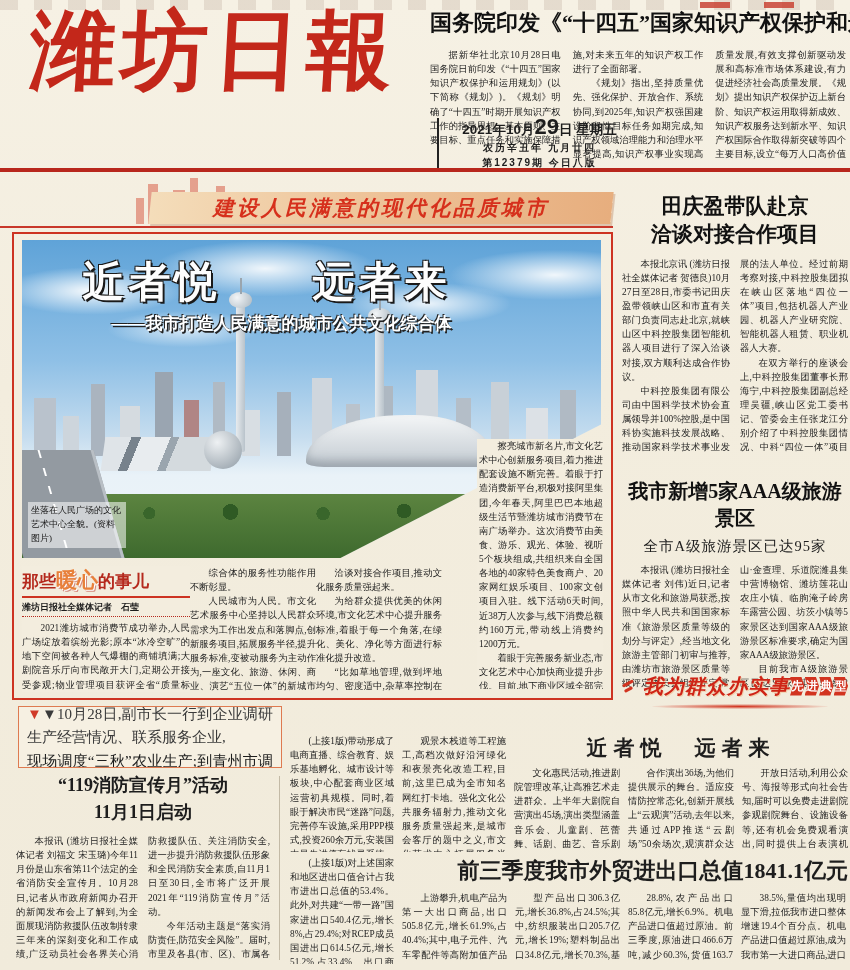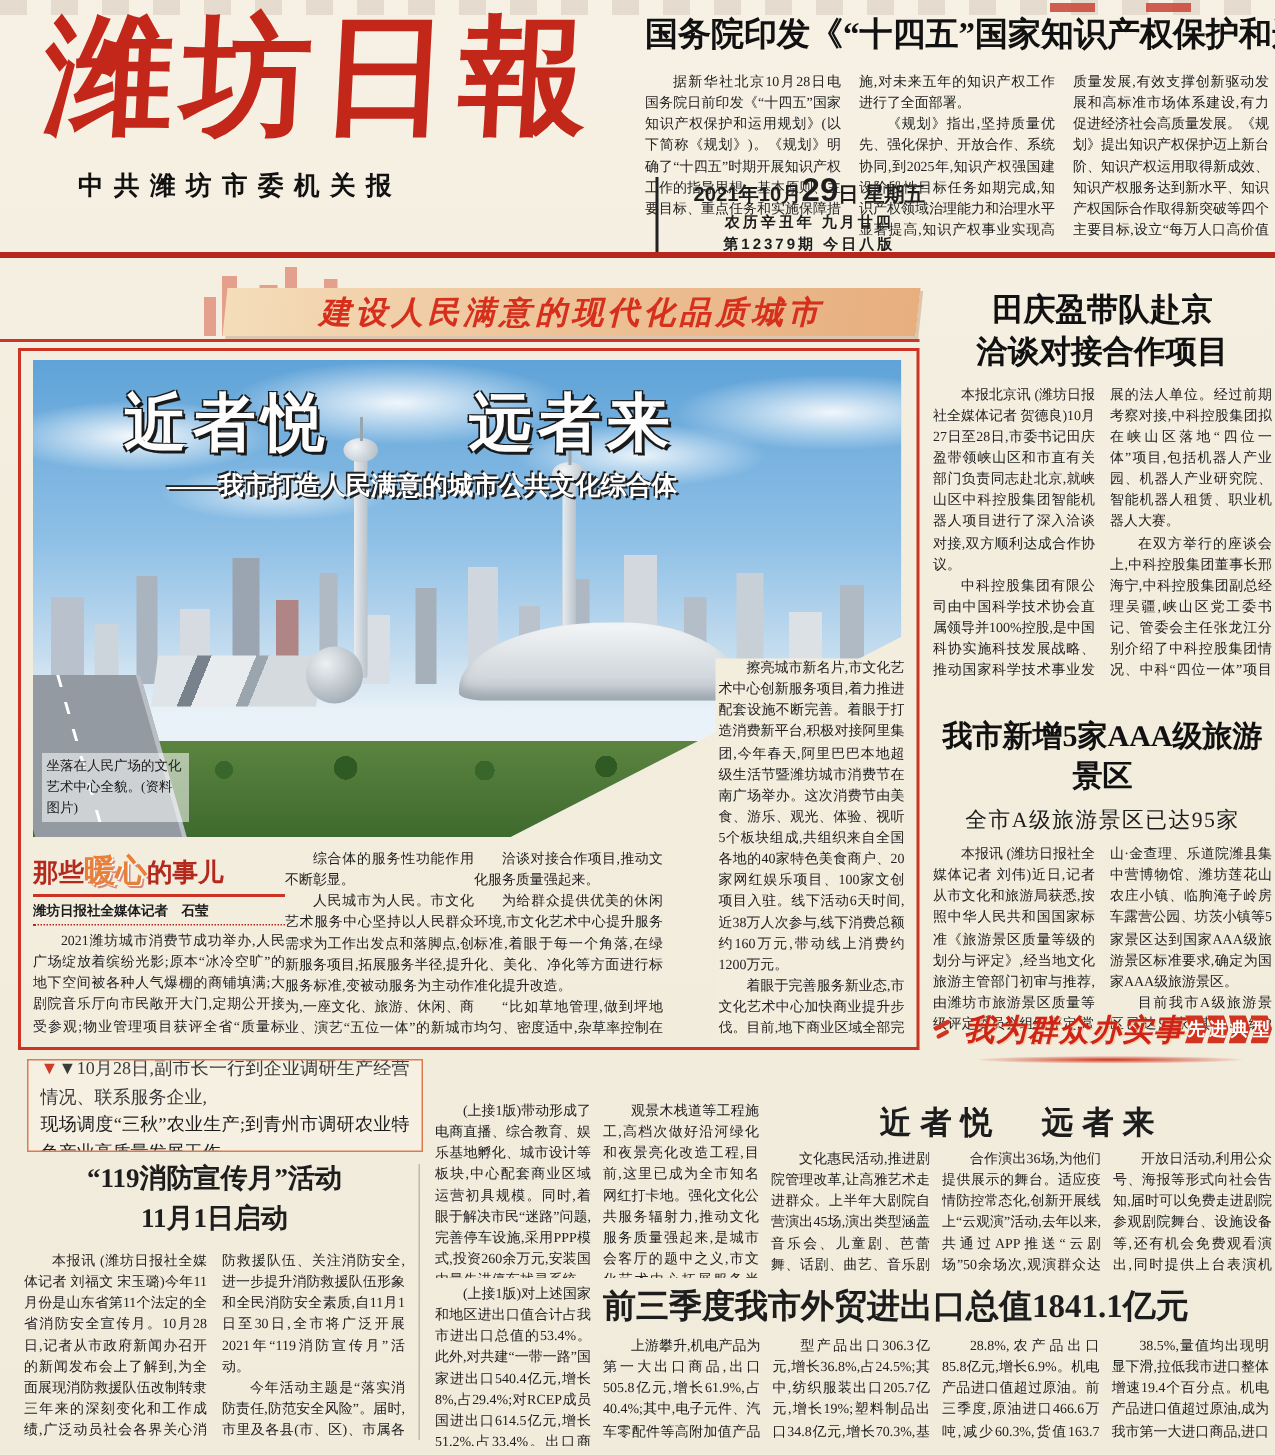--- a/index.html
+++ b/index.html
@@ -99,57 +99,56 @@
   .wing-icon::after{width:9px;left:2px;top:9px;transform:rotate(-28deg);}
   .camp-text{font-size:20px;font-weight:900;font-style:italic;color:#cf2416;letter-spacing:1px;white-space:nowrap;
      text-shadow:1px 1px 0 rgba(240,200,160,.8);}
   .badge{width:26px;height:19px;margin-left:-5px;background:#d23420;color:#fff;font-size:12px;font-weight:900;
      display:flex;align-items:center;justify-content:center;
      clip-path:polygon(0 0,78% 0,100% 50%,78% 100%,0 100%,22% 50%);}
   .camp-swoosh{position:absolute;left:30px;right:20px;bottom:-3px;height:5px;border-radius:50%;
      background:radial-gradient(ellipse at center,#d23420 0%,rgba(210,52,32,0) 75%);}
   
   .brief-box{left:18px;top:706px;width:246px;height:54px;border:1.5px solid #de7a50;padding:3px 8px;overflow:hidden;background:#f6f0e2;}
-  .brief-box p{margin:0;font-size:12px;line-height:1.55;text-align:justify;}
+  .brief-box p{margin:0;font-size:15px;line-height:1.55;text-align:justify;}
   .brief-box .cut{margin-top:-7px;color:#3a3a3a;}
   .brief-byline{text-align:right;font-size:9px;font-weight:700;margin-top:1px;}
   .tri{color:#d03a28;}
   .fire{left:16px;top:772px;width:254px;}
   .fire-head{margin:0;text-align:center;font-size:18px;font-weight:900;line-height:1.5;}
   .fire-body{margin-top:8px;height:136px;overflow:hidden;column-count:2;column-gap:10px;}
   .v-rule{left:279px;top:776px;width:1px;height:184px;background:#c3baa6;}
   
   .cont{left:290px;top:734px;width:558px;height:118px;display:flex;gap:8px;overflow:hidden;}
   .c-col{width:104px;flex:0 0 auto;overflow:hidden;}
   .cont-right{width:334px;flex:0 0 auto;}
   .cont-title{text-align:center;font-size:21px;font-weight:900;letter-spacing:6px;white-space:nowrap;margin:0 0 4px;}
   .cont-cols{display:flex;gap:8px;height:88px;overflow:hidden;}
   .cont-cols .c-col{width:106px;}
   .trade{left:290px;top:856px;width:558px;height:108px;display:flex;gap:8px;overflow:hidden;}
   .t-col0{width:104px;flex:0 0 auto;overflow:hidden;}
   .t-right{width:446px;flex:0 0 auto;}
-  .trade-headline{margin:0;text-align:left;font-size:22px;font-weight:900;white-space:nowrap;}
+  .trade-headline{margin:0;text-align:right;font-size:22px;font-weight:900;white-space:nowrap;}
   .t-cols{display:flex;gap:8px;margin-top:5px;height:72px;overflow:hidden;}
   .t-cols .c-col{width:105px;}
   
   .bleed-strip{left:0;top:0;width:850px;height:10px;opacity:.16;
      background:repeating-linear-gradient(90deg,#8a6a5a 0 18px,transparent 18px 34px);}
   .redmark{top:2px;height:6px;background:#c73a2a;opacity:.8;}
 </style>
 </head>
 <body>
 
 <div class="page">
 
   <div class="abs bleed-strip"></div>
   <div class="abs redmark" style="left:700px;width:30px;"></div>
   <div class="abs redmark" style="left:764px;width:30px;"></div>
 
   <div class="abs paper-title">潍坊日報</div>
-  <div class="abs organ">中共潍坊市委机关报</div>
   <div class="abs mh-divider"></div>
   <div class="abs mh-dates">
     <div class="date-main">
       <span>2021年10月</span><span class="day">29</span><span>日  星期五</span>
     </div>
     <div class="date-sub">农历辛丑年  九月廿四</div>
     <div class="date-sub">第12379期  今日八版</div>
   </div>
 
   <div class="abs top-article">

